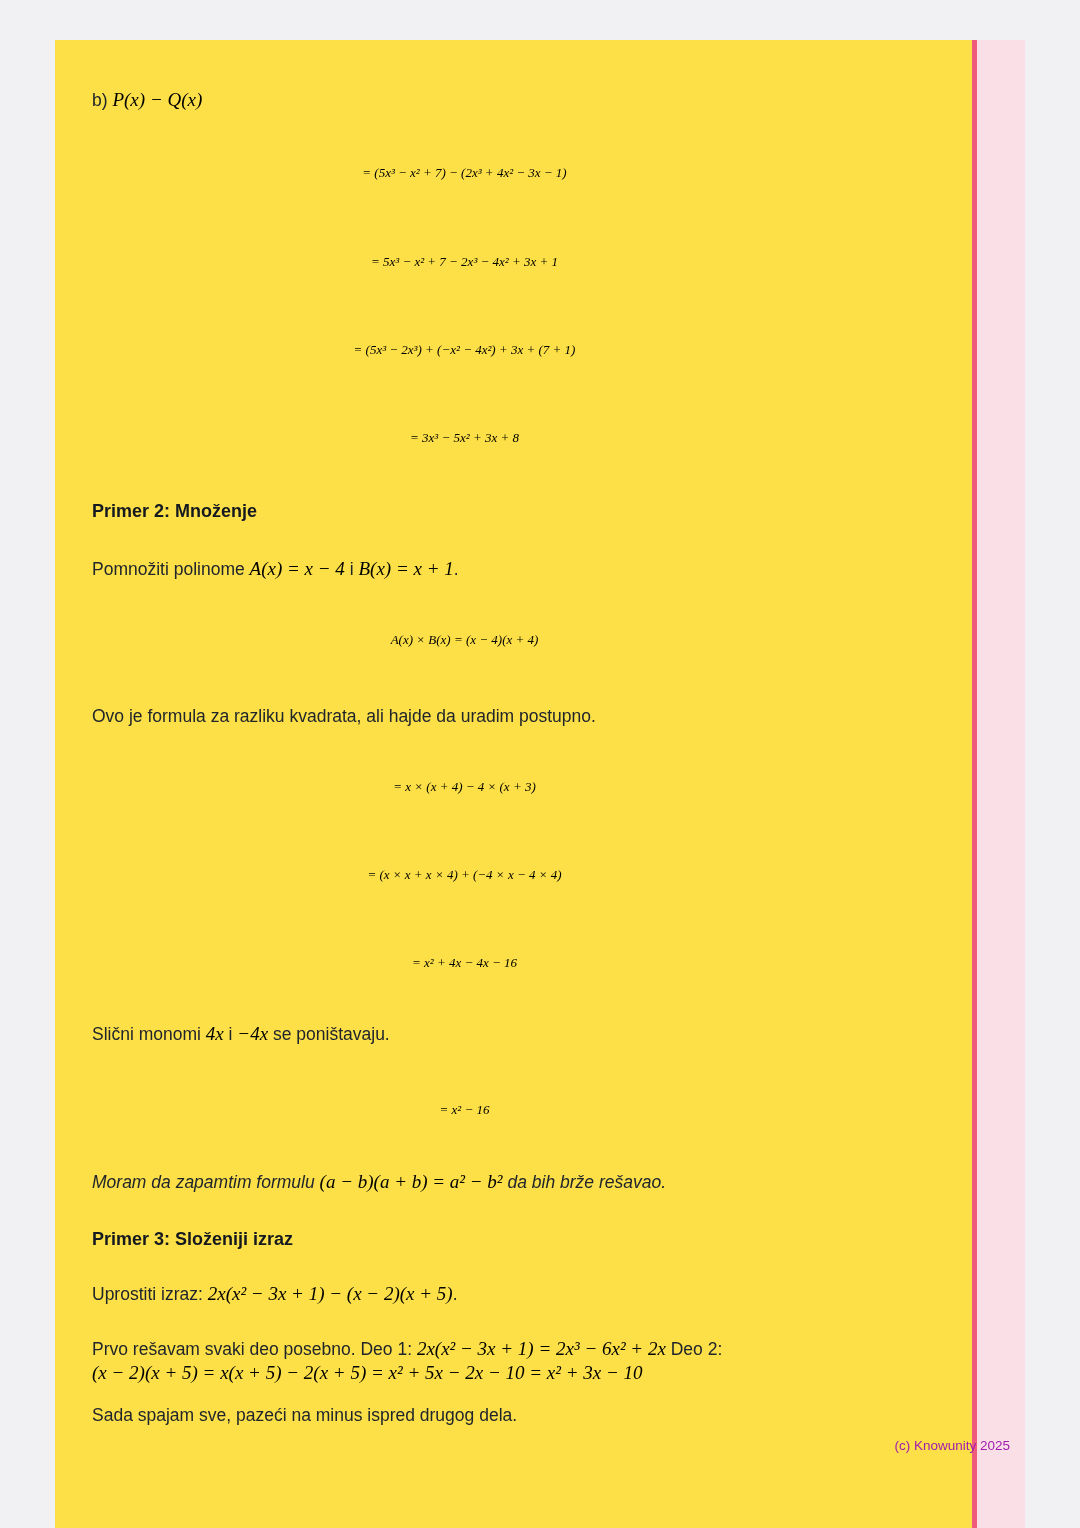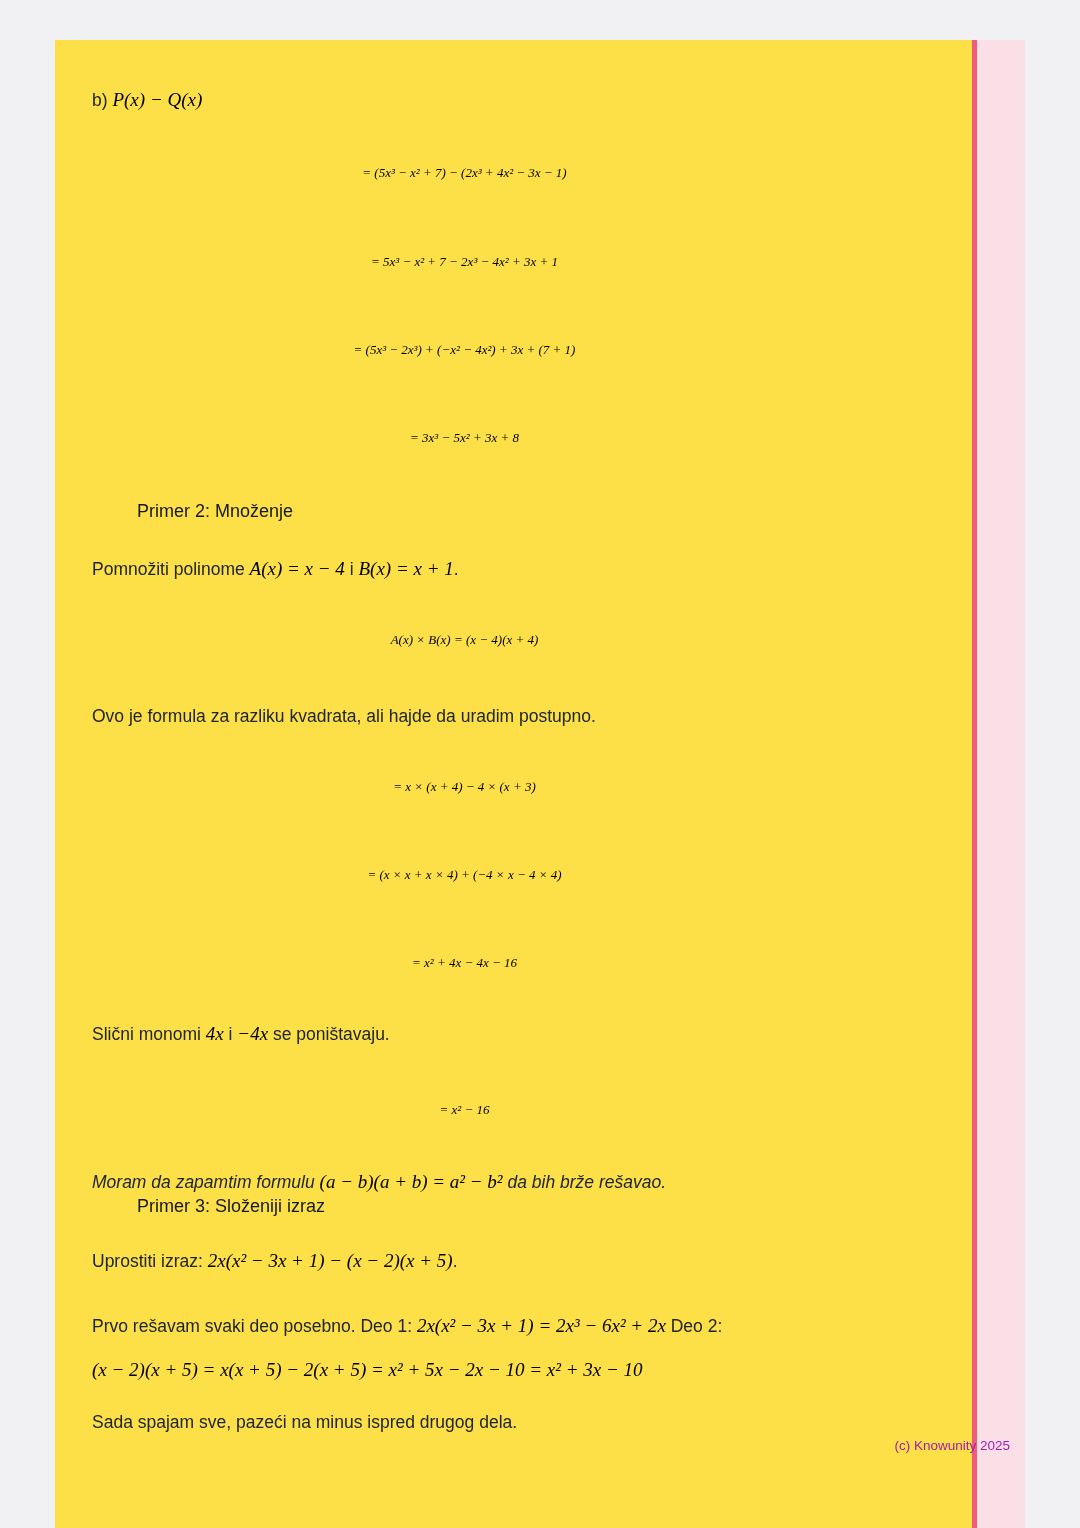--- a/index.html
+++ b/index.html
@@ -58,30 +58,29 @@
   }
   .eq {
     text-align: center;
     font-family: "Liberation Serif", serif;
     font-style: italic;
     font-size: 13px;
     line-height: 26px;
     color: #000000;
   }
   .heading {
-    font-weight: 400;
+    font-weight: 700;
     font-size: 18px;
     color: #14181f;
-    margin-left: 45px;
   }
   .em-paragraph, .em-paragraph .txt {
     font-style: italic;
   }
   .work-paragraph {
-    line-height: 44px;
+    line-height: 24px;
   }
   .footer-credit {
     position: absolute;
     top: 1438px;
     right: 70px;
     font-size: 13.5px;
     color: #a21caf;
     z-index: 3;
   }
 </style>
@@ -116,21 +115,21 @@
     <div class="eq" style="margin-bottom:62px;">= x × (x + 4) − 4 × (x + 3)</div>
     <div class="eq" style="margin-bottom:62px;">= (x × x + x × 4) + (−4 × x − 4 × 4)</div>
     <div class="eq" style="margin-bottom:46px;">= x² + 4x − 4x − 16</div>
 
     <div style="margin-bottom:51px;">
       <span class="txt">Slični monomi </span><span class="math">4x</span><span class="txt"> i </span><span class="math">−4x</span><span class="txt"> se poništavaju.</span>
     </div>
 
     <div class="eq" style="margin-bottom:47px;">= x² − 16</div>
 
-    <div class="em-paragraph" style="">
+    <div class="em-paragraph" style="margin-bottom:33px;">
       <span class="txt">Moram da zapamtim formulu </span><span class="math">(a − b)(a + b) = a² − b²</span><span class="txt"> da bih brže rešavao.</span>
     </div>
 
     <div class="heading" style="margin-bottom:31px;">Primer 3: Složeniji izraz</div>
 
     <div style="margin-bottom:31px;">
       <span class="txt">Uprostiti izraz: </span><span class="math">2x(x² − 3x + 1) − (x − 2)(x + 5)</span><span class="txt">.</span>
     </div>
 
     <div class="work-paragraph" style="margin-bottom:18px;">

